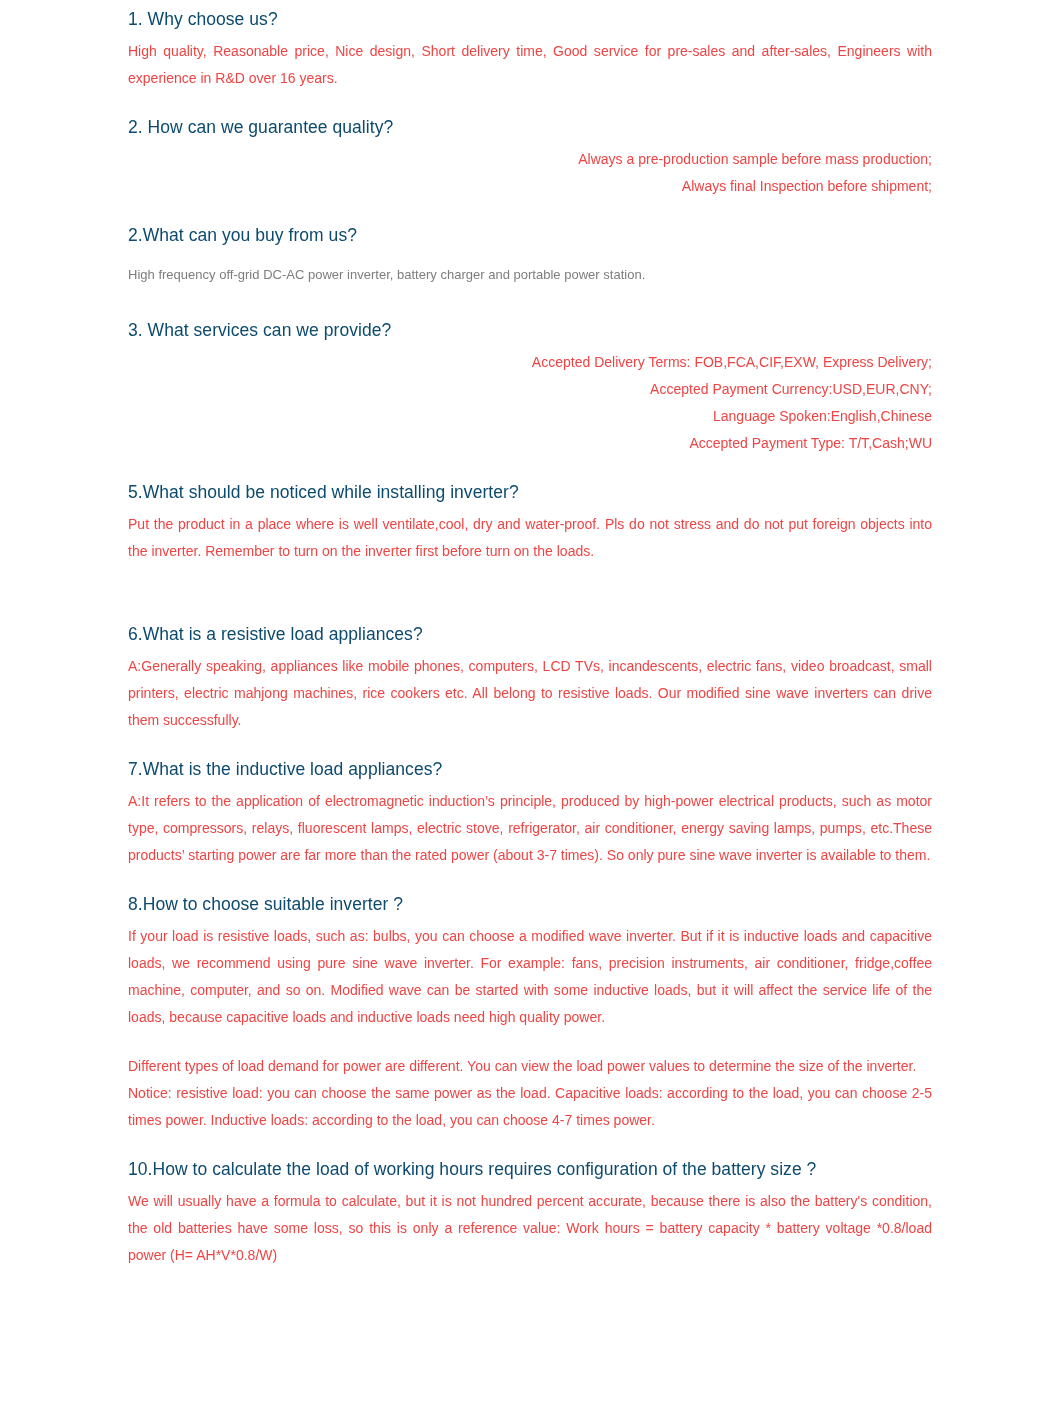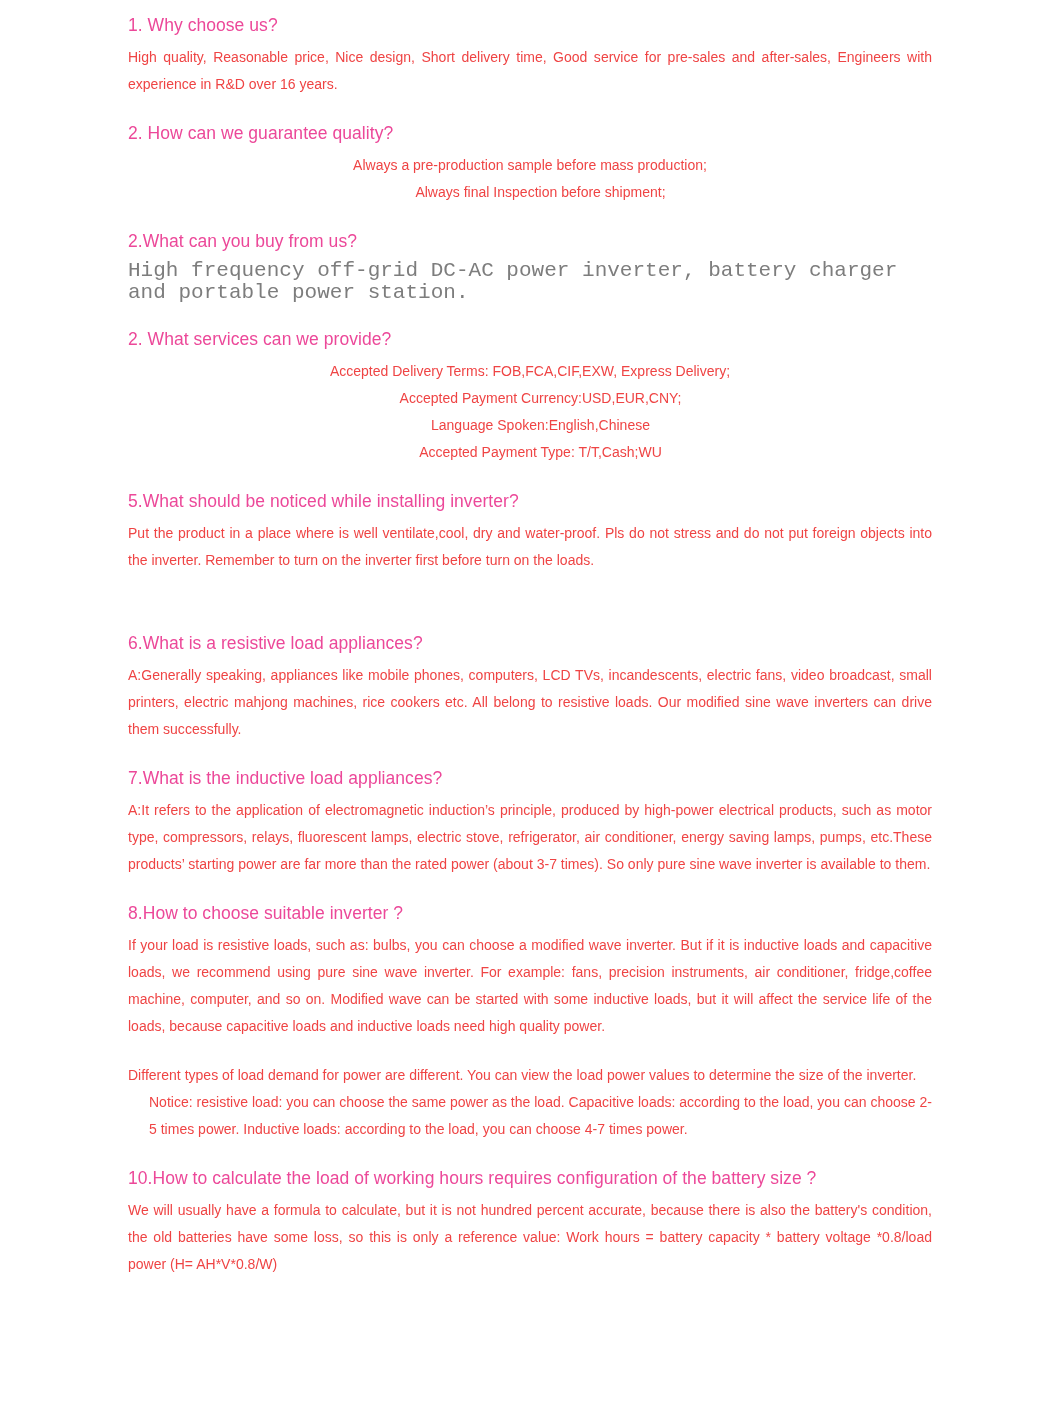--- a/index.html
+++ b/index.html
@@ -22,56 +22,54 @@
   .faq-block {
     margin: 0 0 22px 0;
   }
   .faq-block.extra-gap {
     margin-bottom: 56px;
   }
   .faq-block:last-child {
     margin-bottom: 0;
   }
   .faq-question {
-    margin: 6px 0 5px 0;
+    margin: 0 0 5px 0;
     font-size: 17.5px;
     line-height: 27px;
     font-weight: 400;
-    color: #ec4899;
+    color: #0c4a6e;
     letter-spacing: 0.05px;
   }
   .faq-answer {
     margin: 0;
     font-size: 14px;
     line-height: 27px;
     font-weight: 400;
     color: #ef4444;
     text-align: justify;
     text-justify: inter-word;
     -webkit-hyphens: auto;
     hyphens: auto;
     letter-spacing: 0.01px;
   }
   .faq-answer.large {
-    font-size: 21px;
-    line-height: 22px;
+    font-size: 13px;
+    line-height: 41px;
     text-align: left;
     -webkit-hyphens: none;
     hyphens: none;
     color: #7d7d7d;
-    font-family: Liberation Mono, monospace;
   }
   .faq-answer.nowrap-short {
-    text-align: center;
+    text-align: right;
     -webkit-hyphens: none;
     hyphens: none;
   }
   .faq-answer + .faq-answer {
     margin-top: 0;
-    margin-left: 21px;
   }
 </style>
 </head>
 <body>
 
 <div id="faq-page">
 
   <div class="faq-block">
     <p class="faq-question">1. Why choose us?</p>
     <p class="faq-answer">High quality, Reasonable price, Nice design, Short delivery time, Good service for pre-sales and after-sales, Engineers with experience in R&amp;D over 16 years.</p>
@@ -82,21 +80,21 @@
     <p class="faq-answer nowrap-short">Always a pre-production sample before mass production;</p>
     <p class="faq-answer nowrap-short">Always final Inspection before shipment;</p>
   </div>
 
   <div class="faq-block">
     <p class="faq-question">2.What can you buy from us?</p>
     <p class="faq-answer large">High frequency off-grid DC-AC power inverter, battery charger and portable power station.</p>
   </div>
 
   <div class="faq-block">
-    <p class="faq-question">2. What services can we provide?</p>
+    <p class="faq-question">3. What services can we provide?</p>
     <p class="faq-answer nowrap-short">Accepted Delivery Terms: FOB,FCA,CIF,EXW, Express Delivery;</p>
     <p class="faq-answer nowrap-short">Accepted Payment Currency:USD,EUR,CNY;</p>
     <p class="faq-answer nowrap-short">Language Spoken:English,Chinese</p>
     <p class="faq-answer nowrap-short">Accepted Payment Type: T/T,Cash;WU</p>
   </div>
 
   <div class="faq-block extra-gap">
     <p class="faq-question">5.What should be noticed while installing inverter?</p>
     <p class="faq-answer">Put the product in a place where is well ventilate,cool, dry and water-proof. Pls do not stress and do not put foreign objects into the inverter. Remember to turn on the inverter first before turn on the loads.</p>
   </div>

